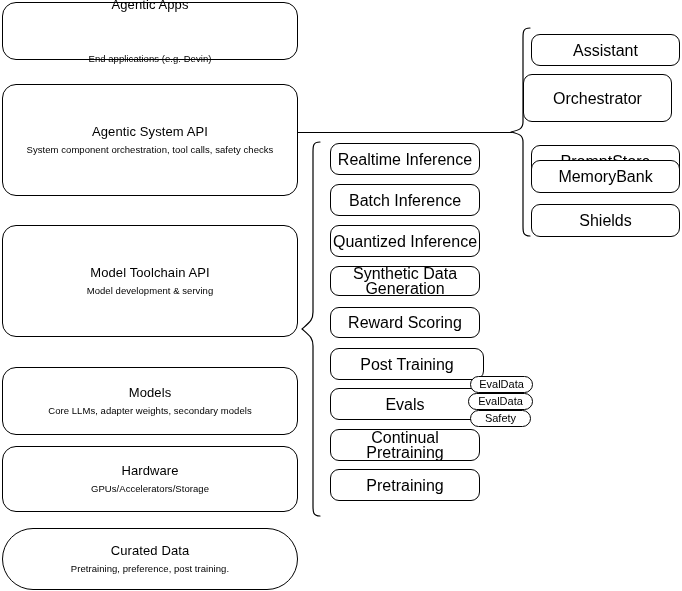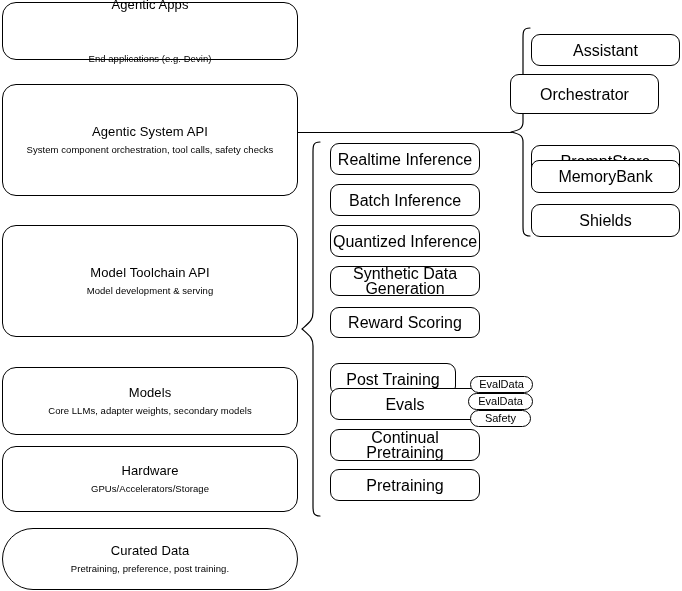--- a/index.html
+++ b/index.html
@@ -124,21 +124,21 @@
   </div>
   <div class="box cap" style="left:330px; top:225px; width:150px; height:32px;">
     <span>Quantized Inference</span>
   </div>
   <div class="box cap" style="left:330px; top:266px; width:150px; height:30px;">
     <span>Synthetic Data Generation</span>
   </div>
   <div class="box cap" style="left:330px; top:307px; width:150px; height:31px;">
     <span>Reward Scoring</span>
   </div>
-  <div class="box cap" style="left:330px; top:363px; width:126px; height:32px;">
+  <div class="box cap" style="left:330px; top:348px; width:154px; height:32px;">
     <span>Post Training</span>
   </div>
   <div class="box cap" style="left:330px; top:388px; width:150px; height:32px;">
     <span>Evals</span>
   </div>
   <div class="box cap" style="left:330px; top:429px; width:150px; height:32px;">
     <span>Continual Pretraining</span>
   </div>
   <div class="box cap" style="left:330px; top:469px; width:150px; height:32px;">
     <span>Pretraining</span>
@@ -150,26 +150,26 @@
   <div class="box mini" style="left:468px; top:393px; width:65px; height:17px;">
     <span>EvalData</span>
   </div>
   <div class="box mini" style="left:470px; top:410px; width:61px; height:17px;">
     <span>Safety</span>
   </div>
 
   <div class="box cap" style="left:531px; top:34px; width:149px; height:32px;">
     <span>Assistant</span>
   </div>
-  <div class="box cap" style="left:510px; top:74px; width:149px; height:40px;text-align:center;">
+  <div class="box cap" style="left:523px; top:74px; width:149px; height:48px;text-align:center;">
     <span>Orchestrator</span>
   </div>
   <div class="box cap" style="left:531px; top:117px; width:149px; height:33px;margin-top:28px;">
     <span>PromptStore</span>
   </div>
-  <div class="box cap" style="left:531px; top:160px; width:149px; height:33px;border-radius:8px;">
+  <div class="box cap" style="left:531px; top:160px; width:149px; height:33px;">
     <span>MemoryBank</span>
   </div>
   <div class="box cap" style="left:531px; top:204px; width:149px; height:33px;">
     <span>Shields</span>
   </div>
 
 </div>
 
 </body></html>

